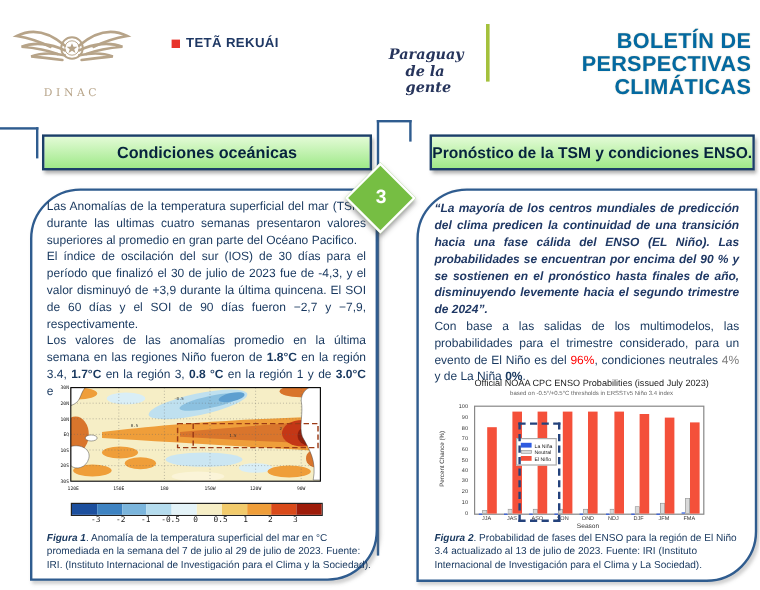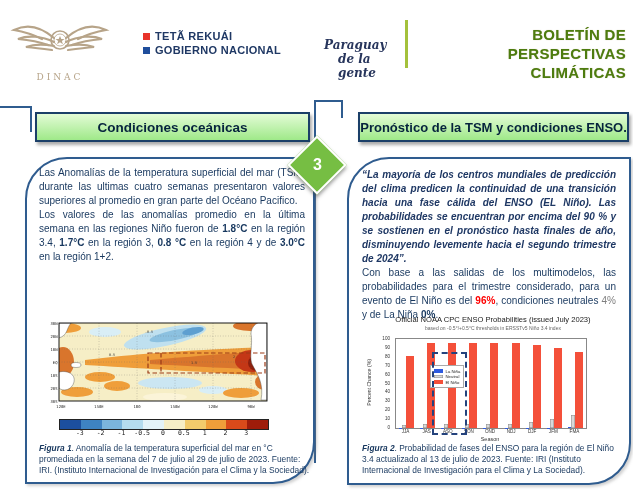--- a/index.html
+++ b/index.html
@@ -11,21 +11,21 @@
   .dinac-label{color:#B7A489;font-family:"DejaVu Serif",serif;font-size:9px;letter-spacing:3px;text-align:center;margin-top:-4px;}
   .gov-logo{left:143px;top:29px;}
   .gov-row{display:flex;align-items:center;gap:5px;height:14px;}
   .gov-sq{width:7px;height:7px;}
   .gov-red{background:#E8332A;}
   .gov-blue{background:#1F4E9C;}
   .gov-txt{font-size:11px;font-weight:bold;color:#1F3864;letter-spacing:.3px;white-space:nowrap;}
   .paraguay{left:324px;top:38px;width:80px;font-family:"DejaVu Serif",serif;font-style:italic;font-weight:bold;color:#27355C;font-size:12px;line-height:14px;}
   .paraguay .l2{margin-left:14px;}
   .hdr-divider{left:405px;top:20px;width:3px;height:48px;background:#A4C13C;}
-  .bulletin-title{left:418px;top:25px;width:208px;text-align:right;font-weight:bold;color:#4d7c0f;font-size:15px;line-height:19px;letter-spacing:.3px;text-shadow:0 0 1px rgba(163,148,91,.55);}
+  .bulletin-title{left:418px;top:25px;width:208px;text-align:right;font-weight:bold;color:#0369a1;font-size:18px;line-height:19px;letter-spacing:.3px;text-shadow:0 0 1px rgba(163,148,91,.55);}
 
   
   .conn{background:#2F5C8F;}
   .diamond{left:296px;top:144px;width:38px;height:38px;background:#76BE43;border:2.5px solid #fff;transform:rotate(45deg);box-shadow:2px 2px 4px rgba(60,60,60,.5);z-index:5;}
   .diamond-num{left:296px;top:144px;width:43px;height:41px;z-index:6;display:flex;align-items:center;justify-content:center;color:#fff;font-size:16px;font-weight:bold;}
 
   
   .sec-title{height:26px;border:2px solid #1B3F68;background:linear-gradient(180deg,#E3FBD6 0%,#9FE989 100%);box-shadow:2px 3px 3px rgba(90,90,90,.5);display:flex;align-items:center;justify-content:center;font-weight:bold;color:#06233D;z-index:4;}
   .sec-title.left{left:35px;top:112px;width:271px;font-size:13.5px;}
   .sec-title.right{left:358px;top:112px;width:267px;font-size:13px;}
@@ -35,21 +35,21 @@
   .panel.left{left:25px;top:157px;width:286px;height:323px;}
   .panel.right{left:347px;top:157px;width:280px;height:324px;}
 
   
   .body-text{font-size:10px;line-height:1.4;text-align:justify;color:#17375E;}
   .body-text p{margin:0;}
   .left-text{left:39px;top:166px;width:266px;}
   .right-text{left:362px;top:168px;width:254px;}
   .quote{font-style:italic;font-weight:bold;color:#1F3864;}
   b.val{font-weight:bold;}
-  .hl-red{color:#FF0000;font-weight:bold;}
+  .hl-red{color:#FF0000;font-weight:normal;}
   .hl-gray{color:#7F7F7F;}
   .hl-bold{font-weight:bold;}
 
   
   .map-title{left:45px;top:299px;width:225px;text-align:center;font-family:"DejaVu Sans Mono",monospace;font-weight:bold;font-size:8px;letter-spacing:.6px;color:#3a3a3a;line-height:10px;}
   .map-wrap{left:45px;top:320px;width:225px;height:95px;}
   .cbar{left:59px;top:419px;width:208px;height:9px;display:flex;border:1px solid #222;}
   .cbar-seg{flex:1;}
   .cbar-labels{left:59px;top:429px;width:208px;height:8px;}
   .cbar-lab{position:absolute;transform:translateX(-50%);font-size:6.5px;color:#222;font-family:"DejaVu Sans Mono",monospace;}
@@ -97,24 +97,20 @@
     <path d="M50,28 l1.3,3 3.2,0 -2.6,2 1,3.2 -2.9,-2 -2.9,2 1,-3.2 -2.6,-2 3.2,0 z" fill="#B7A489"></path>
   </svg>
   <div class="dinac-label">DINAC</div>
 </div>
 
 <div class="abs gov-logo">
   <div class="gov-row">
     <span class="gov-sq gov-red"></span>
     <span class="gov-txt">TETÃ REKUÁI</span>
   </div>
-  <div class="gov-row">
-    <span class="gov-sq gov-blue"></span>
-    <span class="gov-txt">GOBIERNO NACIONAL</span>
-  </div>
 </div>
 
 <div class="abs paraguay">
   <div>Paraguay</div>
   <div class="l2">de la gente</div>
 </div>
 
 <div class="abs hdr-divider"></div>
 
 <div class="abs bulletin-title">
@@ -131,21 +127,22 @@
 <div class="abs diamond-num">3</div>
 
 <div class="abs sec-title left">Condiciones oceánicas</div>
 <div class="abs sec-title right">Pronóstico de la TSM y condiciones ENSO.</div>
 
 <div class="abs panel left"></div>
 <div class="abs panel right"></div>
 
 <div class="abs body-text left-text">
   <p>Las Anomalías de la temperatura superficial del mar (TSM) durante las ultimas cuatro semanas presentaron valores superiores al promedio en gran parte del Océano Pacifico.</p>
-  <p><span>Los valores de las anomalías promedio en la última semana en las regiones Niño fueron de </span><b class="val">1.8°C</b><span> en la región 3.4, </span><b class="val">1.7°C</b><span> en la región 3, </span><b class="val">0.8 °C</b><span> en la región 4 y de </span><b class="val">3.0°C</b><span> en la región 1+2.</span></p>
+  <p>El índice de oscilación del sur (IOS) de 30 días para el período que finalizó el 30 de julio de 2023 fue de -4,3, y el valor disminuyó de +3,9 durante la última quincena. El SOI de 60 días y el SOI de 90 días fueron −2,7 y −7,9, respectivamente.</p>
+  <p><span>Los valores de las anomalías promedio en la última semana en las regiones Niño fueron de </span><b class="val">1.8°C</b><span> en la región 3.4, </span><b class="val">1.7°C</b><span> en la región 3, </span><b class="val">0.8 °C</b><span> en la región 1 y de </span><b class="val">3.0°C</b><span> en la región 1+2.</span></p>
 </div>
 
 <div class="abs map-title">
 </div>
 
 <div class="abs map-wrap">
   <svg id="sst-map-svg" width="225" height="95" viewBox="0 0 225 95">
 
     <rect x="14" y="3" width="208" height="78" fill="#F6EEC6"></rect>
 

